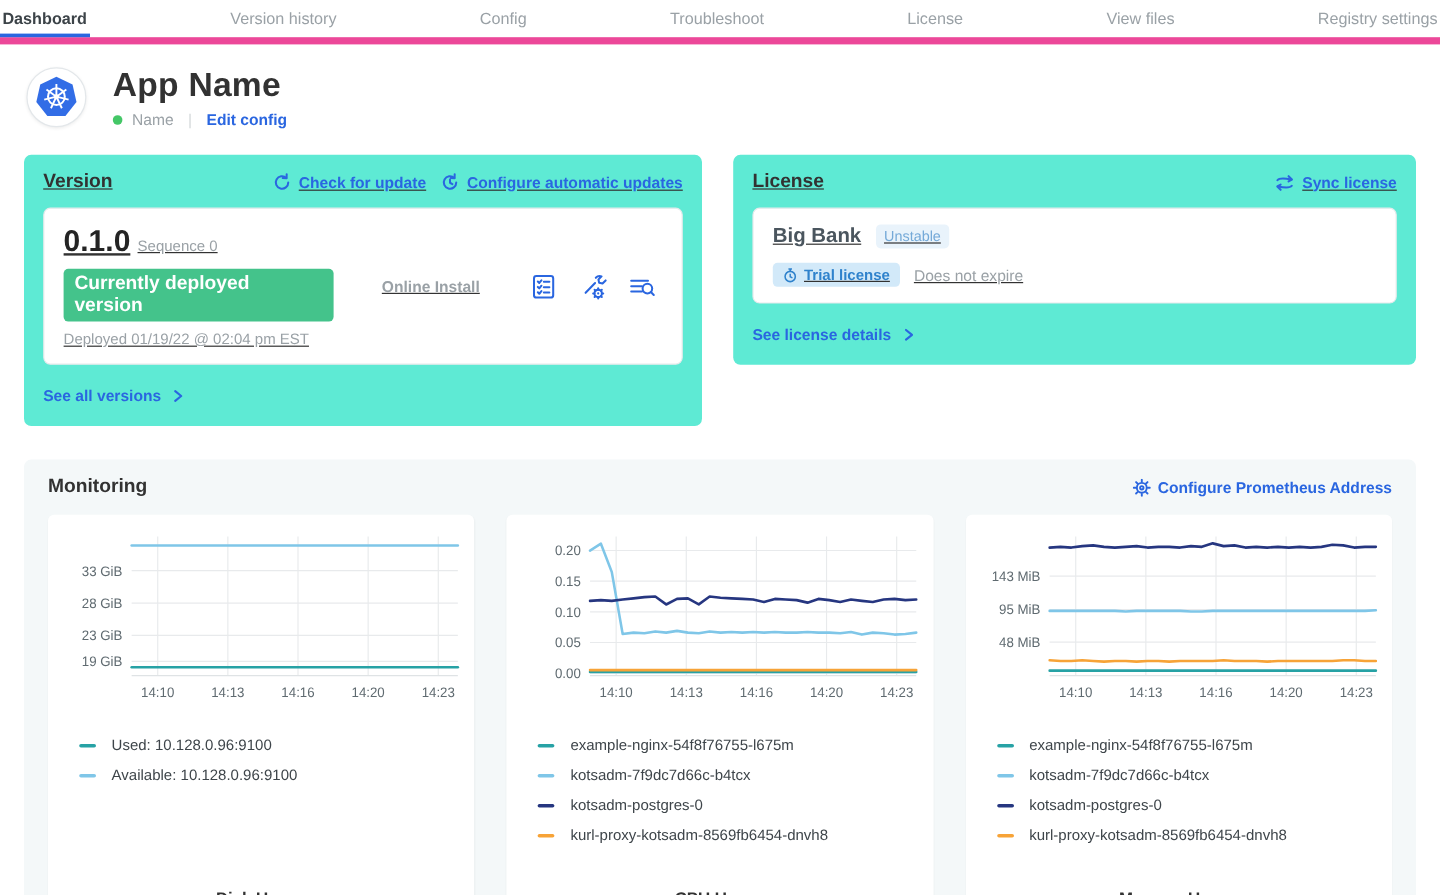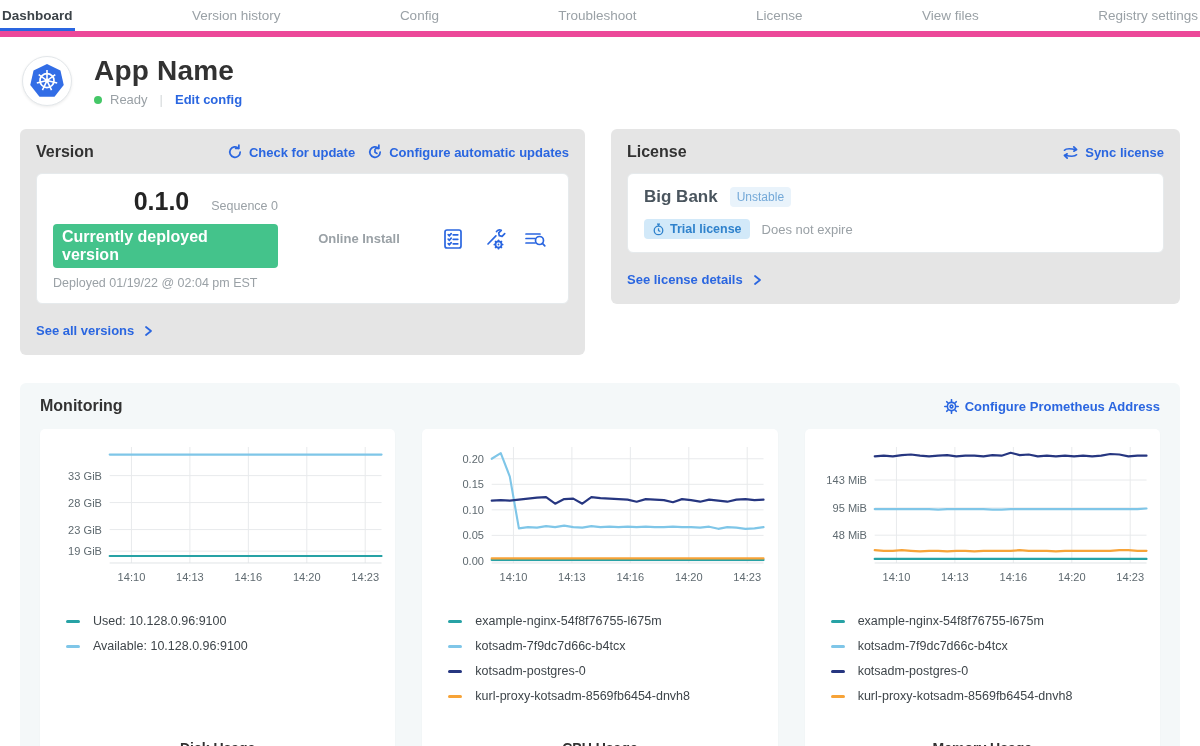--- a/index.html
+++ b/index.html
@@ -15,31 +15,31 @@
   .app-logo { width:50px; height:50px; border-radius:50%; background:#fff; border:1px solid #e3e7ea; box-shadow:0 1px 3px rgba(0,0,0,.08); display:flex; align-items:center; justify-content:center; }
   .app-title { font-size:28px; font-weight:bold; letter-spacing:.2px; }
   .app-status-row { display:flex; align-items:center; gap:8px; margin-top:5px; }
   .status-dot { width:8px; height:8px; border-radius:50%; background:#44c767; display:inline-block; }
   .status-text { font-size:13px; color:#9aa1a6; }
   .status-sep { color:#d4d8da; font-size:13px; margin:0 4px; }
   .link { color:#2a66e0; font-size:13px; font-weight:bold; cursor:pointer; text-decoration:none; display:inline-flex; align-items:center; gap:6px; }
 
   
   .cards-row { display:flex; gap:26px; padding:12px 20px 0 20px; align-items:flex-start; }
-  .card { background:#e5e5e5; border-radius:6px; padding:14px 16px 16px 16px; }
+  .card { background:#5eead4; border-radius:6px; padding:14px 16px 16px 16px;text-decoration:underline; }
   .card-version { width:565px; }
   .card-license { flex:1; }
   .card-head { display:flex; align-items:center; justify-content:space-between; margin-bottom:12px; }
   .card-title { font-size:16px; font-weight:bold; color:#323232; }
   .card-head-links { display:flex; gap:12px; }
   .panel { background:#fff; border:1px solid #e6eaec; border-radius:6px; padding:13px 16px; }
 
   .version-panel { display:flex; align-items:center; }
   .version-left { width:225px; }
-  .vnum-row { display:flex; align-items:baseline; gap:22px;justify-content:flex-end; }
+  .vnum-row { display:flex; align-items:baseline; gap:6px; }
   .vnum { font-size:25px; font-weight:bold; color:#242424; }
   .vseq { font-size:12.5px; color:#9aa1a6; }
   .deployed-badge { display:inline-block; margin-top:8px; background:#44c38b; color:#fff; font-size:16px; font-weight:bold; padding:4px 9px; border-radius:4px; }
   .deployed-at { margin-top:8px; font-size:12.5px; color:#9aa1a6; }
   .install-type { flex:1; text-align:center; font-size:13px; font-weight:bold; color:#9aa1a6; }
   .version-actions { display:flex; gap:15px; padding-right:4px; }
   .icon-btn { width:26px; height:26px; cursor:pointer; display:flex; align-items:center; justify-content:center; }
   .card-footer-link { margin-top:17px; }
 
   .license-name-row { display:flex; align-items:center; gap:12px; }
@@ -91,21 +91,21 @@
         <line x1="17" y1="16.6" x2="12.7" y2="25.7"></line>
         <line x1="17" y1="16.6" x2="7.4" y2="18.9"></line>
         <line x1="17" y1="16.6" x2="9.2" y2="11.0"></line>
       </g>
     </svg>
   </div>
   <div>
     <div class="app-title">App Name</div>
     <div class="app-status-row">
       <span class="status-dot"></span>
-      <span class="status-text">Ready</span>
+      <span class="status-text">Name</span>
       <span class="status-sep">|</span>
       <a class="link">Edit config</a>
     </div>
   </div>
 </div>
 
 <div class="cards-row">
   <div class="card card-version">
     <div class="card-head">
       <div class="card-title">Version</div>

